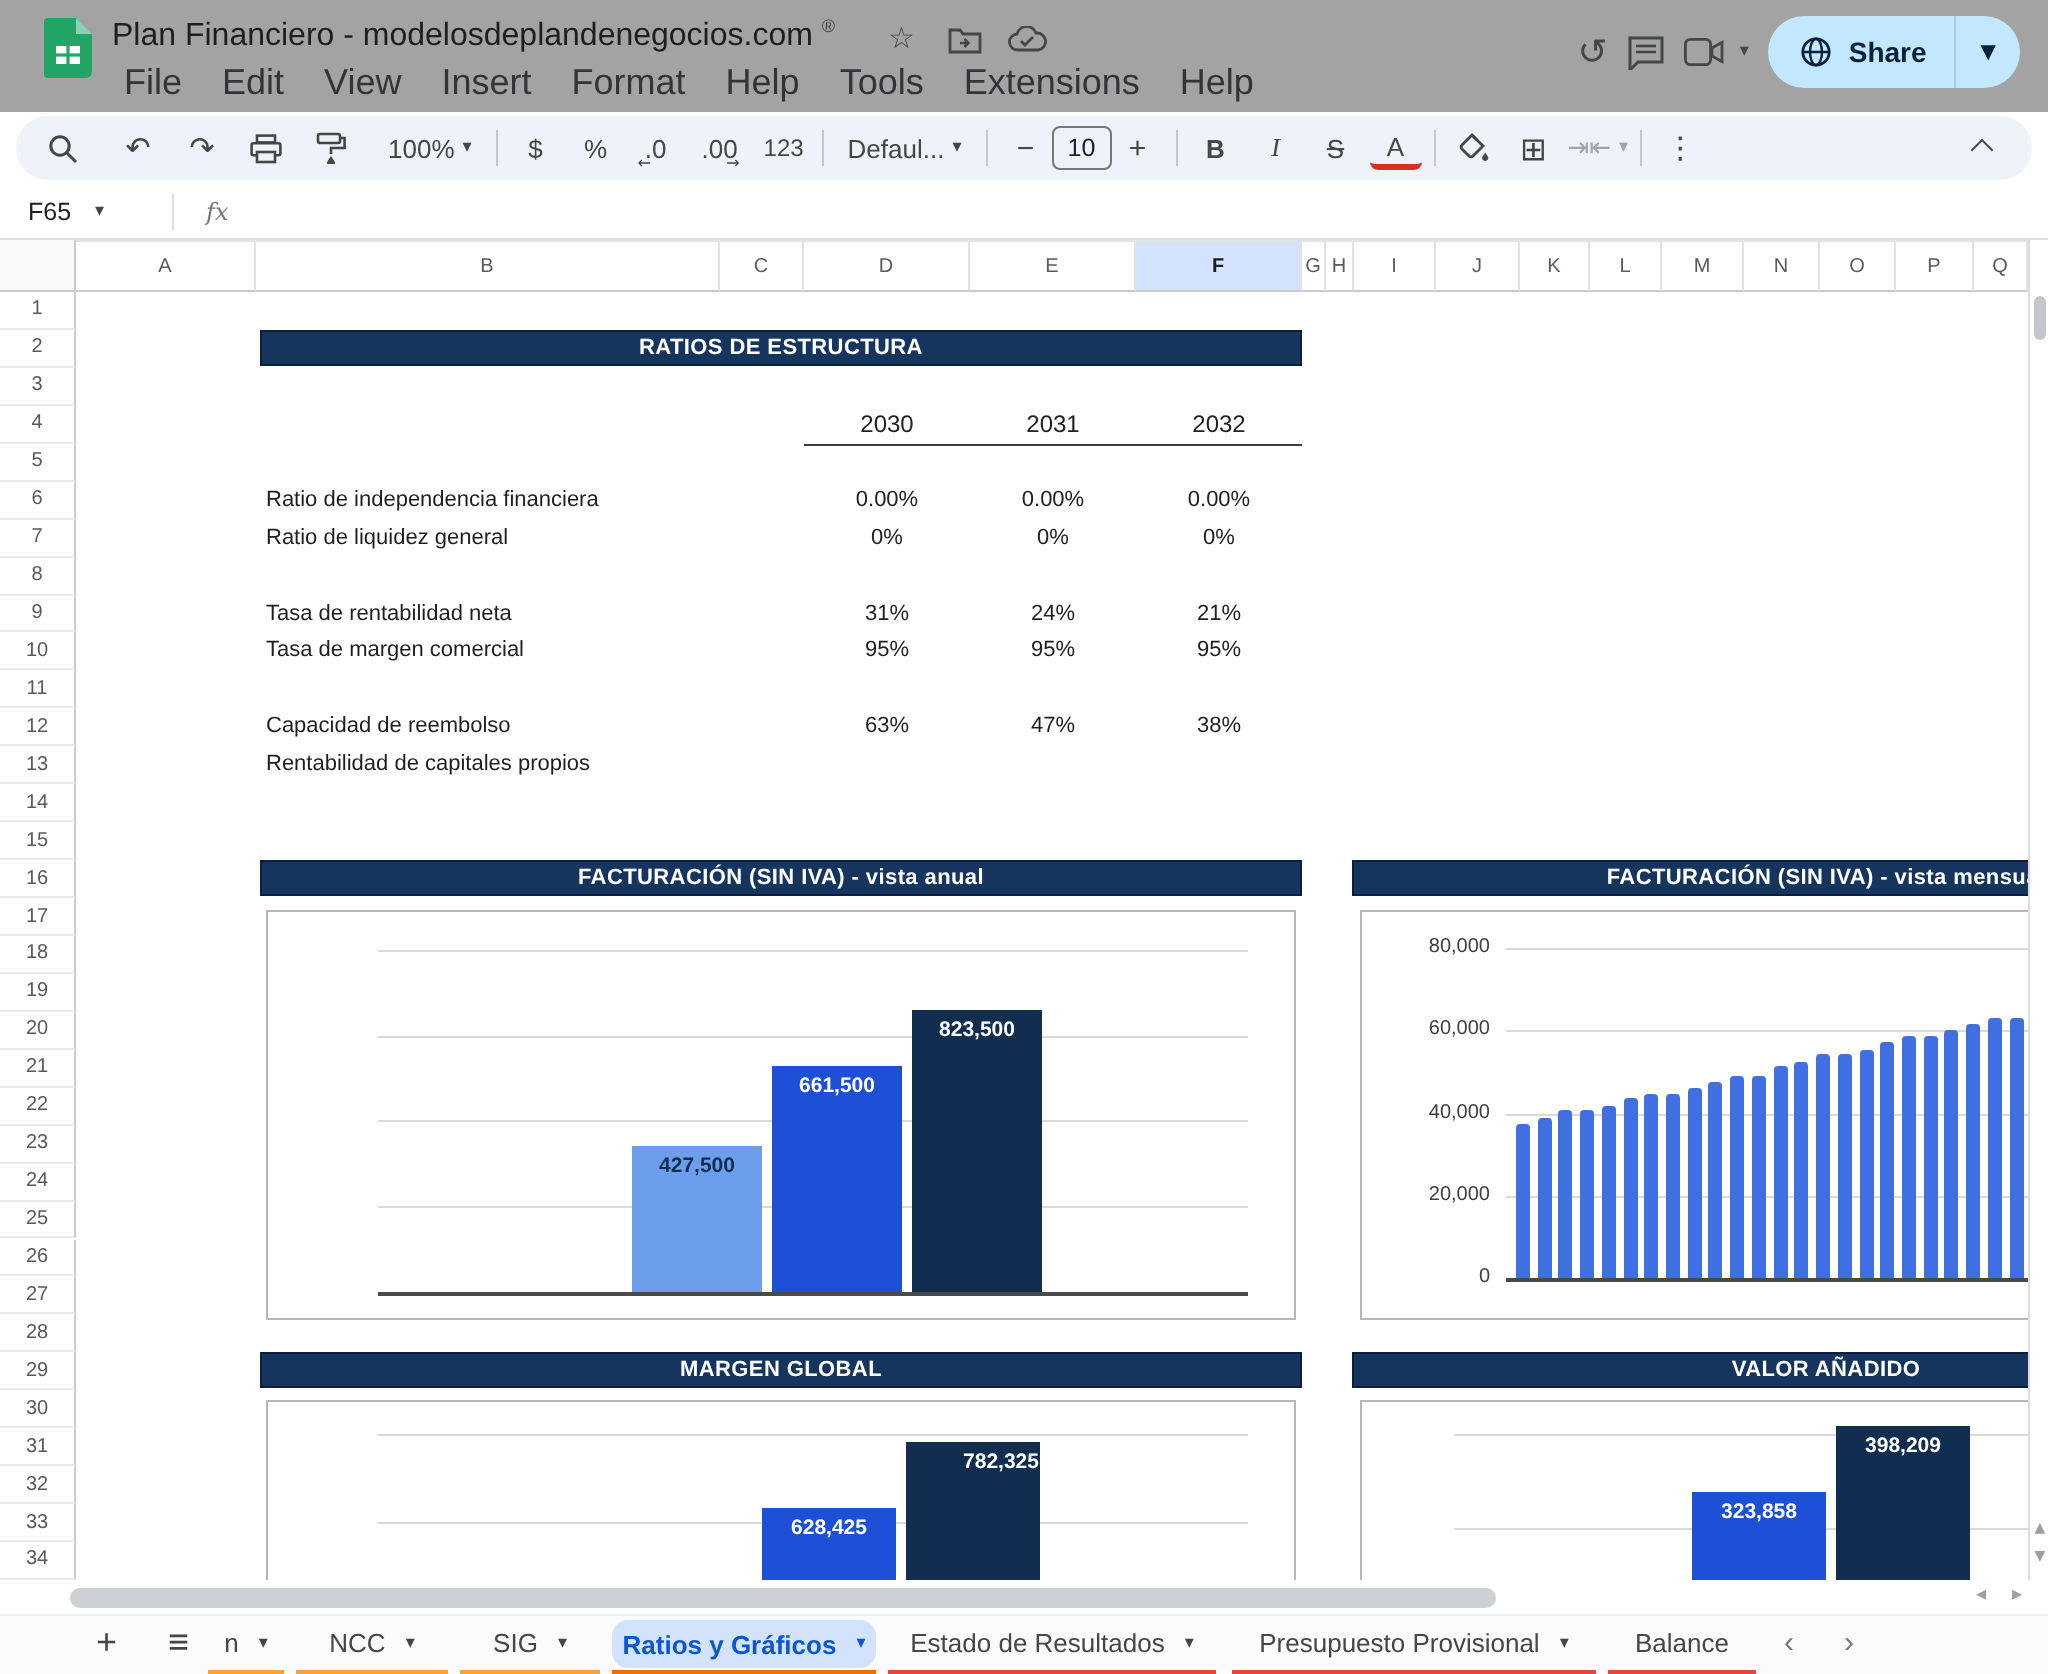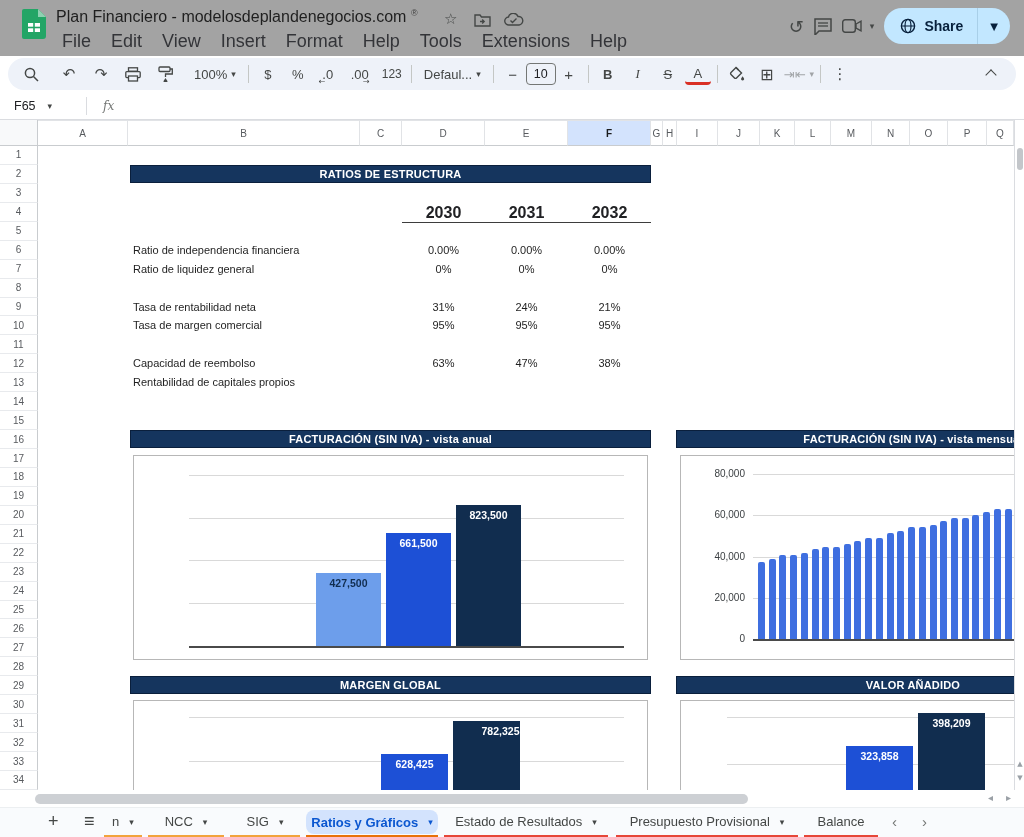--- a/index.html
+++ b/index.html
@@ -54,21 +54,21 @@
   .row-h { position:absolute; left:0; width:38px; background:#fff; border-right:1px solid #c9cccf;
            border-bottom:1px solid #e8eaed; font-size:10px; color:#575a5e;
            display:flex; align-items:center; justify-content:center; }
 
   
   .navy-bar { position:absolute; height:18px; background:#15355e; border:1px solid #0a1f3c;
               color:#fff; font-size:11px; font-weight:700; display:flex; align-items:center; justify-content:center;
               letter-spacing:.2px; overflow:hidden; white-space:nowrap; }
   .cell-label { position:absolute; font-size:11px; color:#1f1f1f; line-height:19px; white-space:nowrap; }
   .cell-val { position:absolute; width:83px; font-size:11px; color:#1f1f1f; line-height:19px; text-align:center; }
-  .year-h { position:absolute; width:83px; font-size:16px; font-weight:700; text-align:center; line-height:19px; }
+  .year-h { position:absolute; width:83px; font-size:12px; font-weight:400; text-align:center; line-height:19px; }
   .chart-frame { position:absolute; background:#fff; border:1px solid #b7b7b7; }
   .gridline { position:absolute; height:1px; background:#d9d9d9; }
   .baseline { position:absolute; height:2px; background:#4a4a4a; }
   .bar { position:absolute; }
   .bar-label { position:absolute; font-size:10.5px; font-weight:600; text-align:center; }
   .ytick { position:absolute; font-size:10px; color:#3c4043; text-align:right; width:56px; }
 
   
   #v-scroll { position:absolute; left:1014px; top:120px; width:10px; height:670px; background:#fff;
               border-left:1px solid #dadce0; z-index:12; }

